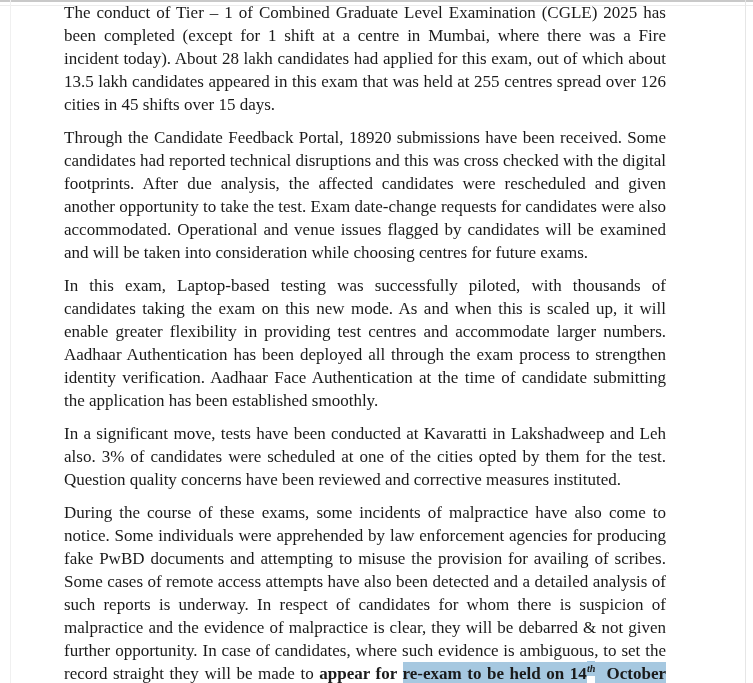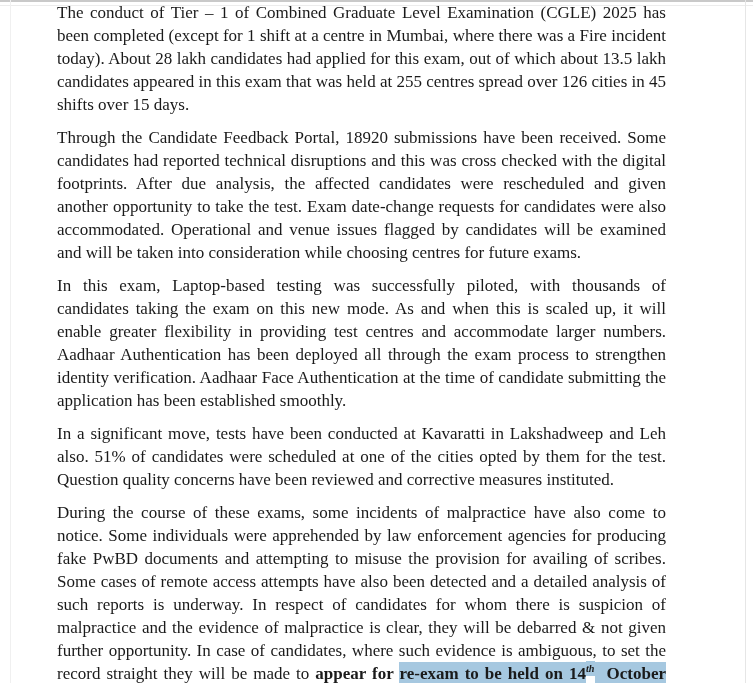--- a/index.html
+++ b/index.html
@@ -31,21 +31,21 @@
     width: 1px; height: 683px;
     background: #e6e6e6;
   }
   .doc {
     position: absolute;
     left: 57px; top: 1px;
     width: 609px;
     color: #1a1a1a;
   }
   .doc p {
-    margin: 0 0 10px 0;
+    margin: 0 0 10px 7px;
     text-align: justify;
     font-size: 17px;
     line-height: 23px;
   }
   .doc p:last-child { margin-bottom: 0; }
   .run-bold { font-weight: bold; }
   .run-hl { padding: 2px 0; }
   .run-sup {
     vertical-align: super;
     font-size: 0.6em;
@@ -58,15 +58,15 @@
 
 <div class="top-bar"></div>
 <div class="top-line-2"></div>
 <div class="left-rule"></div>
 <div class="right-rule"></div>
 
 <div class="doc">
     <p><span>The conduct of Tier – 1 of Combined Graduate Level Examination (CGLE) 2025 has been completed (except for 1 shift at a centre in Mumbai, where there was a Fire incident today). About 28 lakh candidates had applied for this exam, out of which about 13.5 lakh candidates appeared in this exam that was held at 255 centres spread over 126 cities in 45 shifts over 15 days.</span></p>
     <p><span>Through the Candidate Feedback Portal, 18920 submissions have been received. Some candidates had reported technical disruptions and this was cross checked with the digital footprints. After due analysis, the affected candidates were rescheduled and given another opportunity to take the test. Exam date-change requests for candidates were also accommodated. Operational and venue issues flagged by candidates will be examined and will be taken into consideration while choosing centres for future exams.</span></p>
     <p><span>In this exam, Laptop-based testing was successfully piloted, with thousands of candidates taking the exam on this new mode. As and when this is scaled up, it will enable greater flexibility in providing test centres and accommodate larger numbers. Aadhaar Authentication has been deployed all through the exam process to strengthen identity verification. Aadhaar Face Authentication at the time of candidate submitting the application has been established smoothly.</span></p>
-    <p><span>In a significant move, tests have been conducted at Kavaratti in Lakshadweep and Leh also. 51% of candidates were scheduled at one of the cities opted by them for the test. Question quality concerns have been reviewed and corrective measures instituted.</span></p>
+    <p><span>In a significant move, tests have been conducted at Kavaratti in Lakshadweep and Leh also. 3% of candidates were scheduled at one of the cities opted by them for the test. Question quality concerns have been reviewed and corrective measures instituted.</span></p>
     <p><span>During the course of these exams, some incidents of malpractice have also come to notice. Some individuals were apprehended by law enforcement agencies for producing fake PwBD documents and attempting to misuse the provision for availing of scribes. Some cases of remote access attempts have also been detected and a detailed analysis of such reports is underway. In respect of candidates for whom there is suspicion of malpractice and the evidence of malpractice is clear, they will be debarred &amp; not given further opportunity. In case of candidates, where such evidence is ambiguous, to set the record straight they will be made to </span><span class="run-bold">appear for </span><span class="run-bold run-hl" style="background-color: rgb(166, 200, 224);">re-exam to be held on 14</span><span class="run-bold run-sup run-hl" style="background-color: rgb(166, 200, 224);">th</span><span class="run-bold run-hl" style="background-color: rgb(166, 200, 224);">&nbsp; October 2025.</span></p>
   </div>
 
 </body></html>

